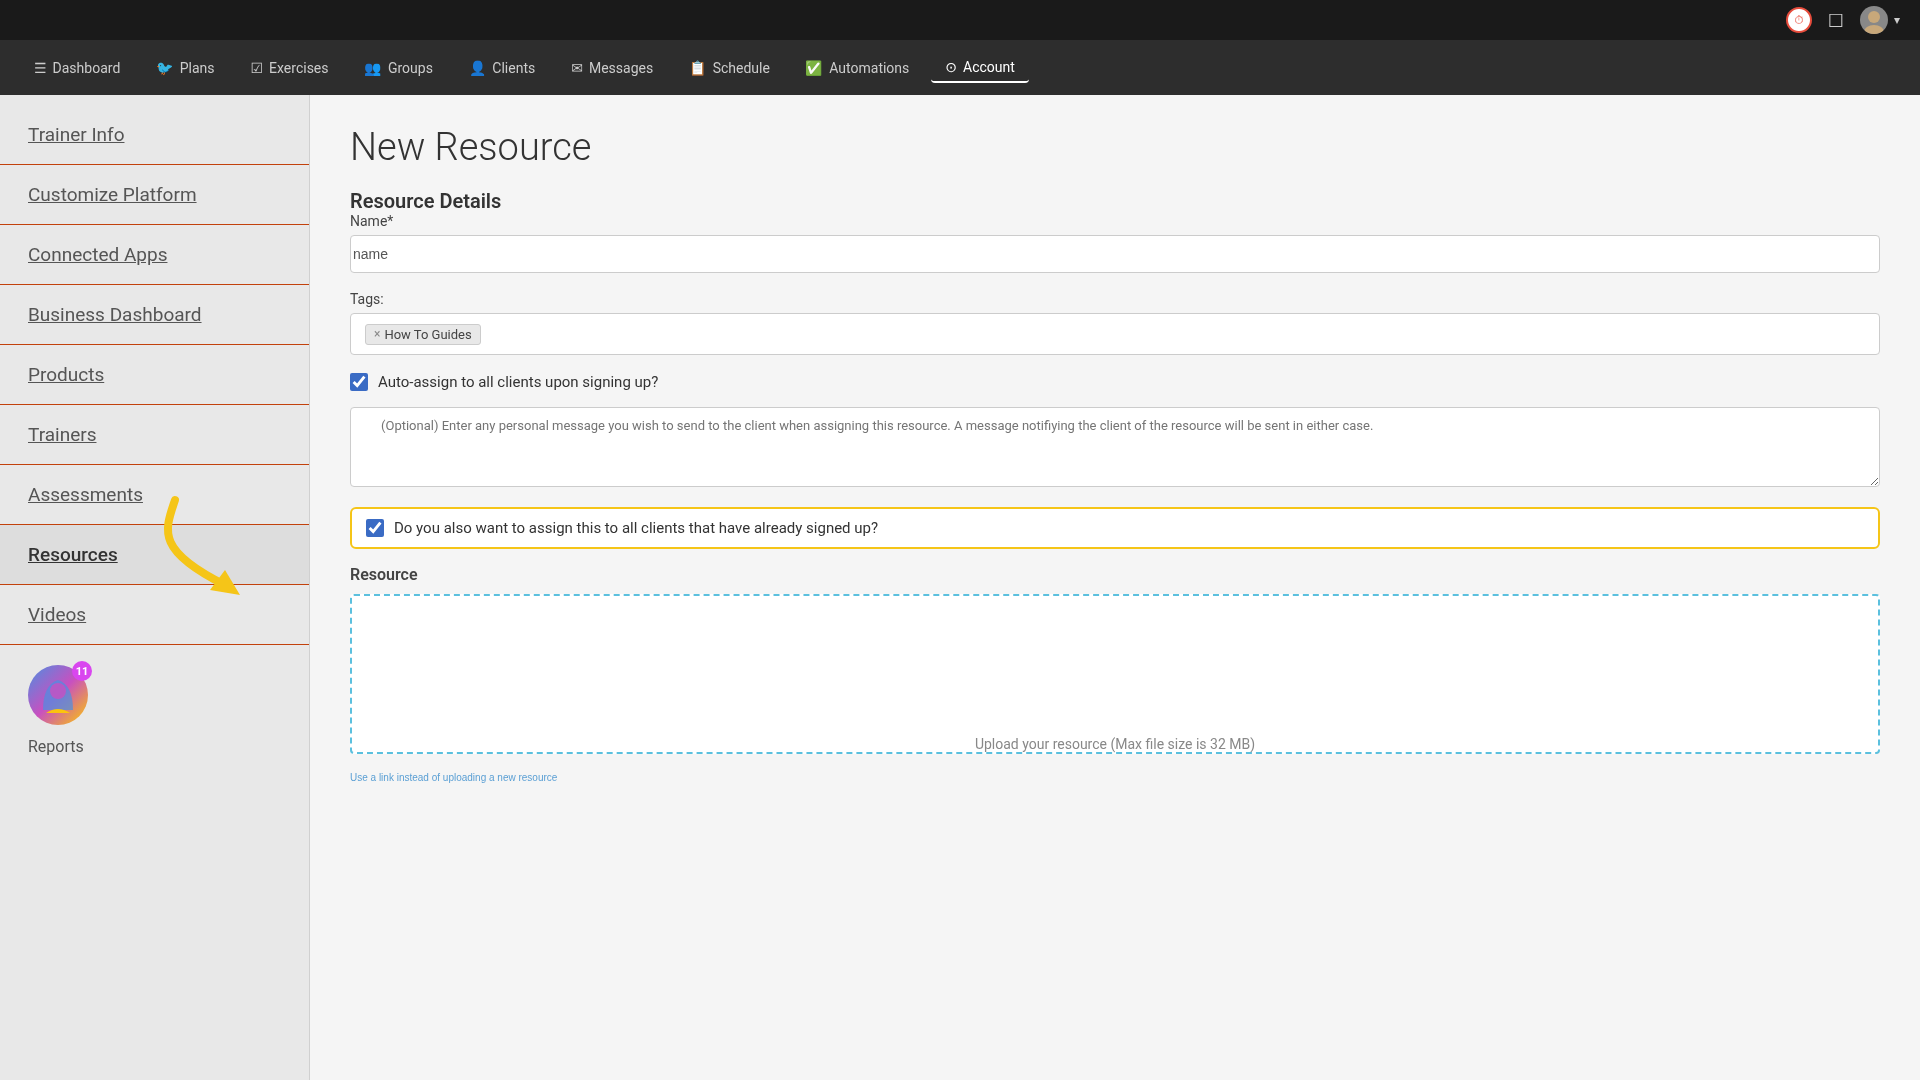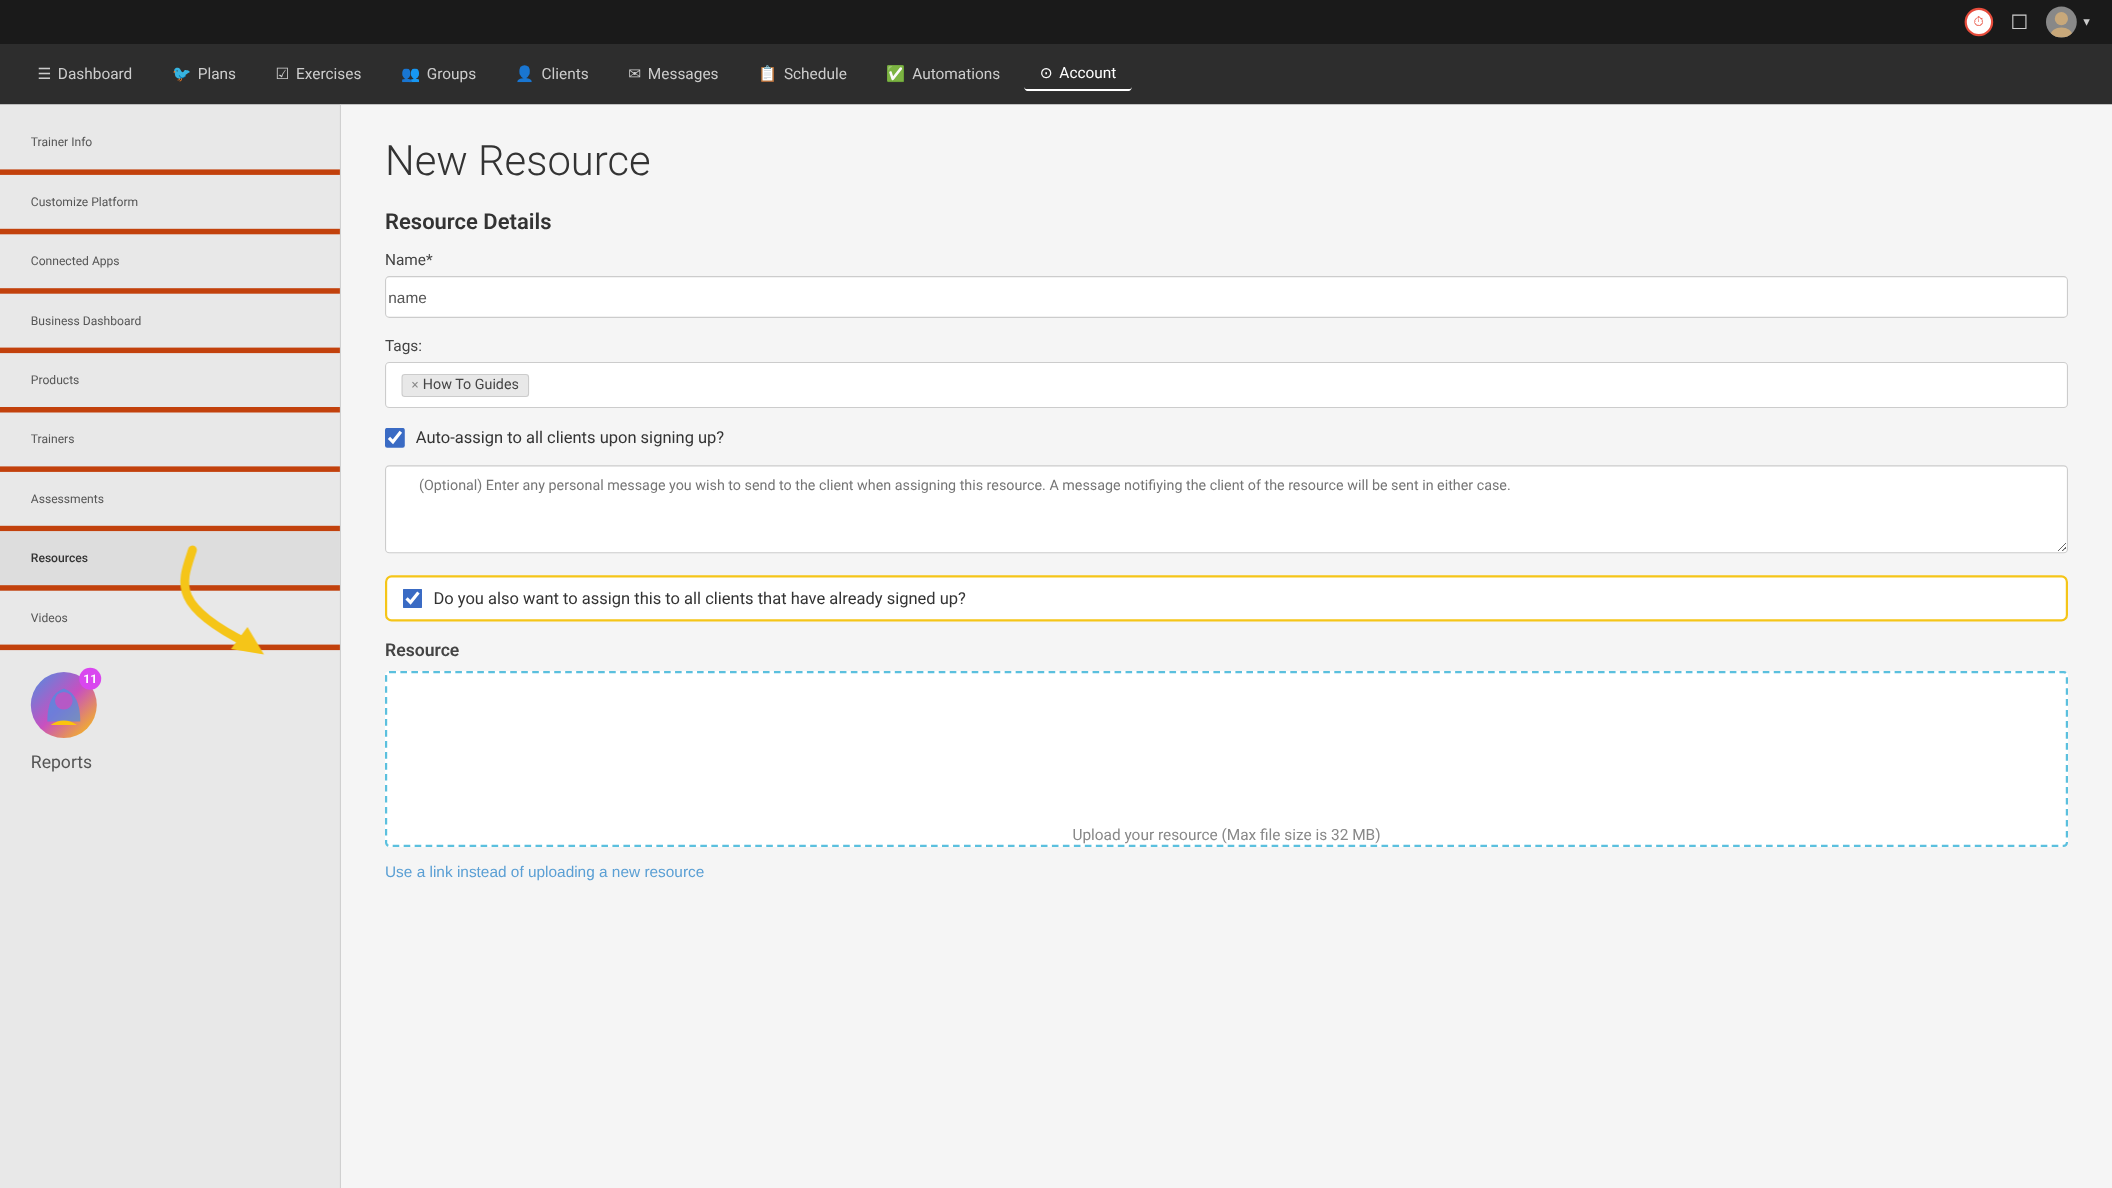--- a/index.html
+++ b/index.html
@@ -74,24 +74,25 @@
     
     .sidebar {
       width: 310px;
       background: #e8e8e8;
       border-right: 1px solid #d0d0d0;
       padding-top: 10px;
       flex-shrink: 0;
     }
     .sidebar-item {
       padding: 18px 28px;
-      font-size: 11px;
+      font-size: 19px;
       color: #555;
       cursor: pointer;
-      border-bottom: 5px solid #c2410c;
+      border-bottom: 1px solid #c2410c;
+      text-decoration: underline;
     }
     .sidebar-item.active { background: #ddd; color: #333; font-weight: 500; }
 
     
     .sidebar-bottom {
       padding: 20px 28px;
       display: flex;
       flex-direction: column;
       align-items: flex-start;
       gap: 6px;
@@ -142,21 +143,20 @@
       font-size: 38px;
       font-weight: 300;
       color: #333;
       margin-bottom: 20px;
     }
 
     .section-title {
       font-size: 20px;
       font-weight: 600;
       color: #333;
-      margin-bottom: 16px;
     }
 
     .form-group {
       margin-bottom: 18px;
     }
 
     .form-label {
       font-size: 14px;
       color: #444;
       margin-bottom: 6px;
@@ -263,21 +263,21 @@
     }
     .upload-text {
       color: #888;
       font-size: 14px;
     }
 
     .link-btn {
       background: none;
       border: none;
       color: #5a9fd4;
-      font-size: 14px;
+      font-size: 10px;
       cursor: pointer;
       padding: 0;
     }
 
     .resource-section-title {
       font-size: 16px;
       font-weight: 600;
       color: #444;
       margin-bottom: 10px;
     }

